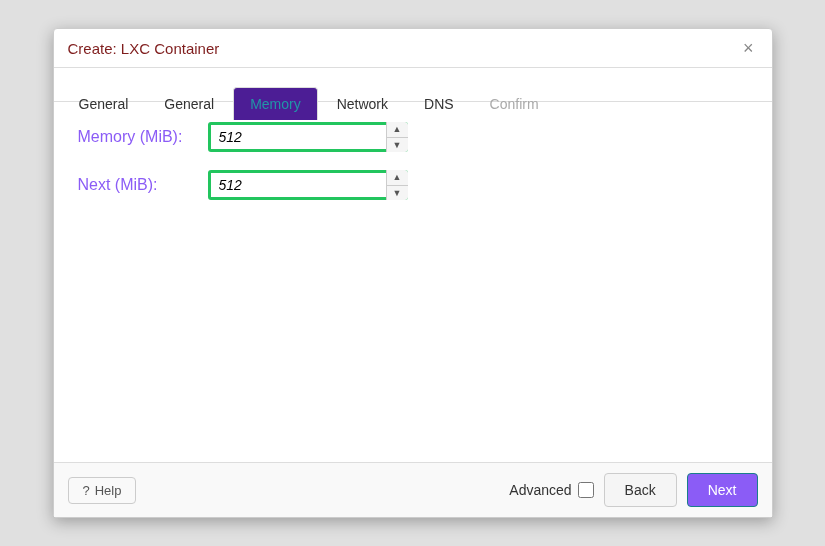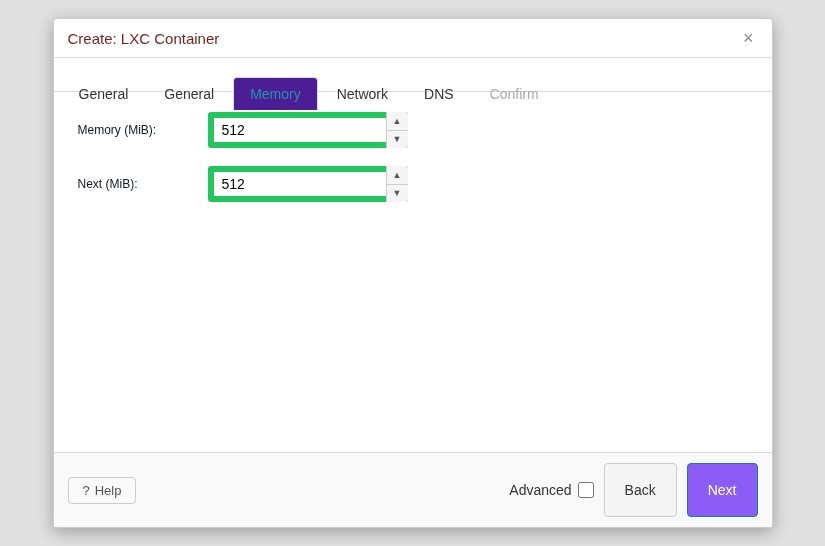--- a/index.html
+++ b/index.html
@@ -79,35 +79,36 @@
       padding: 20px 24px;
       min-height: 360px;
     }
     .form-row {
       display: flex;
       align-items: center;
       margin-bottom: 18px;
     }
     .form-label {
       width: 130px;
-      color: #0f172a;
-      font-size: 12px;
+      color: #8b5cf6;
+      font-size: 16px;
     }
     .number-input-wrapper {
       position: relative;
       display: inline-flex;
       align-items: center;
     }
     .number-input {
-      border: 6px solid #22c55e;
+      border: 3px solid #22c55e;
       border-radius: 3px;
       padding: 4px 28px 4px 8px;
       font-size: 14px;
       width: 200px;
       outline: none;
+      font-style: italic;
       -moz-appearance: textfield;
     }
     .spinner-btns {
       position: absolute;
       right: 0;
       top: 0;
       bottom: 0;
       display: flex;
       flex-direction: column;
       width: 22px;
@@ -163,21 +164,21 @@
       font-size: 14px;
       color: #333;
       cursor: pointer;
     }
     .advanced-checkbox {
       width: 16px;
       height: 16px;
       cursor: pointer;
     }
     .btn {
-      padding: 18px 20px;
+      padding: 8px 20px;
       border-radius: 4px;
       font-size: 14px;
       cursor: pointer;
       border: 1px solid #ccc;
       background: #f5f5f5;
       color: #333;
     }
     .btn-primary {
       background: #8b5cf6;
       color: #fff;

